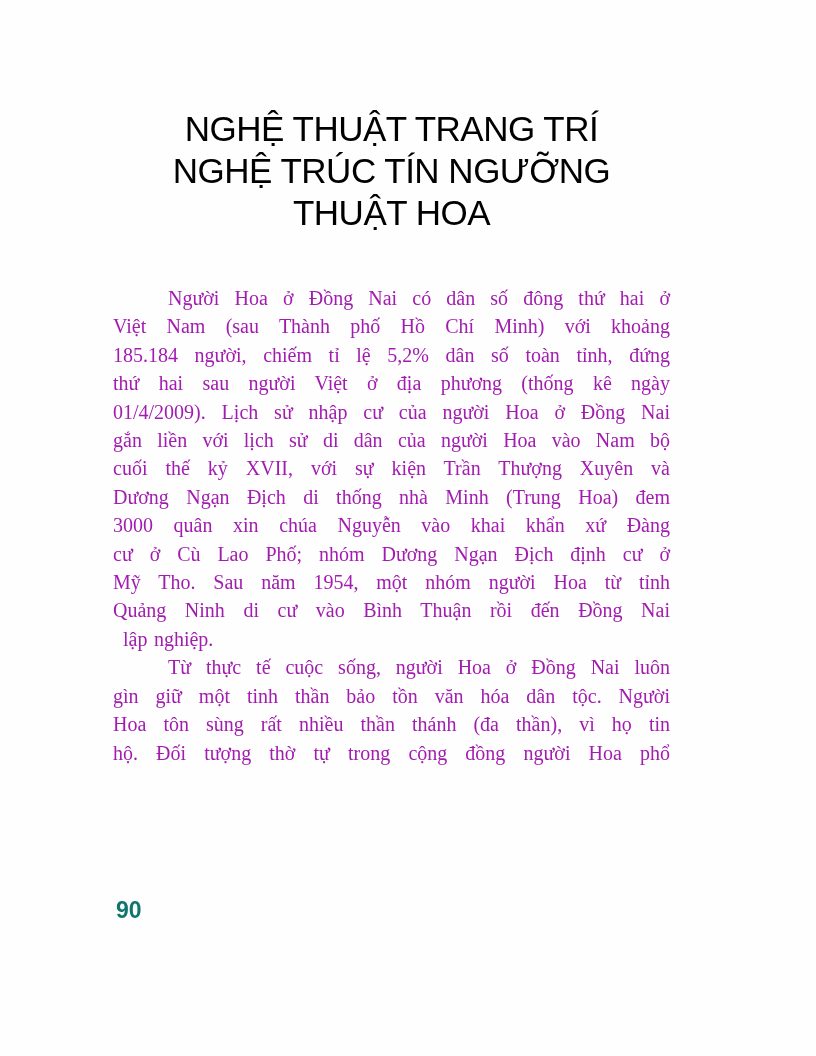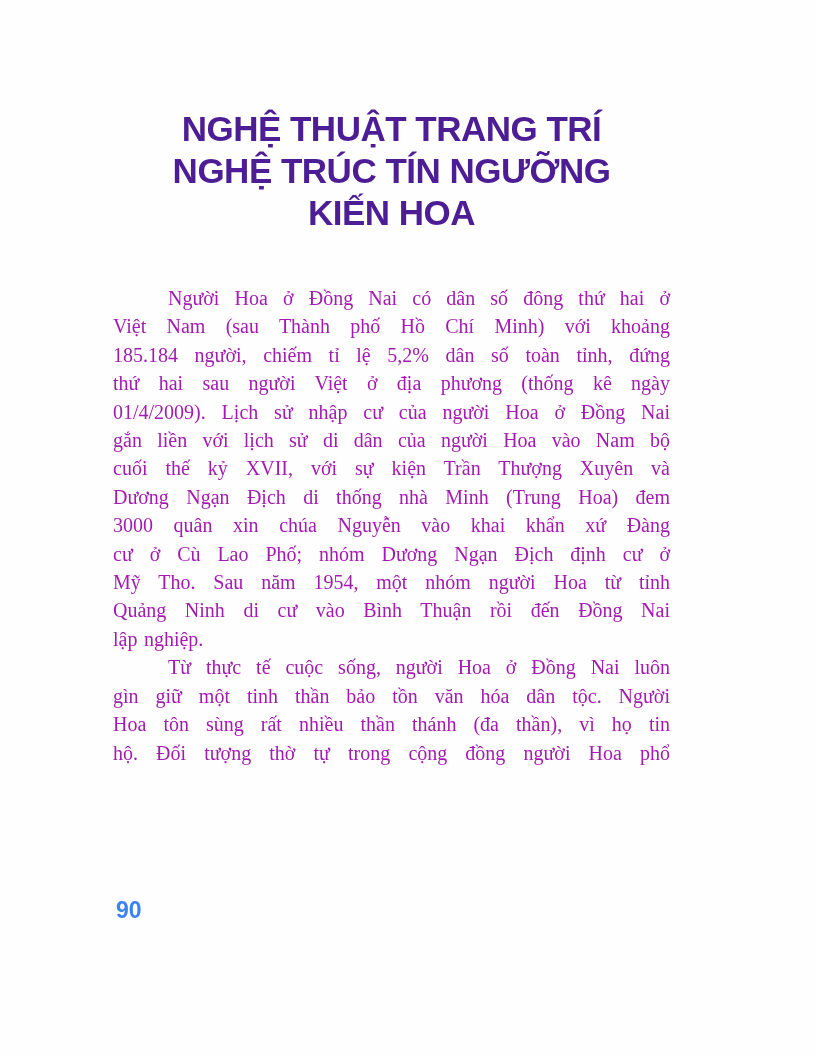--- a/index.html
+++ b/index.html
@@ -17,25 +17,25 @@
   .page {
     position: absolute;
     inset: 0;
   }
   .title-block {
     position: absolute;
     left: 113px;
     top: 108px;
     width: 557px;
     font-family: "Liberation Sans", sans-serif;
-    font-weight: bold;
+    font-weight: normal;
     font-size: 35px;
     line-height: 42px;
     letter-spacing: -0.5px;
-    color: #4c1d95;
+    color: #000000;
   }
   .title-block .line {
     text-align: center !important;
     text-align-last: center !important;
   }
   .body-text {
     position: absolute;
     left: 113px;
     top: 284px;
     width: 557px;
@@ -46,40 +46,41 @@
   }
   .paragraph .line {
     text-align: justify;
     text-align-last: justify;
   }
   .paragraph .line.first {
     text-indent: 55px;
   }
   .paragraph .line.last {
     text-align-last: left;
+    margin-left: 10px;
   }
   .page-number {
     position: absolute;
     left: 116px;
     top: 897px;
     font-family: "Liberation Sans", sans-serif;
     font-weight: bold;
     font-size: 23px;
-    color: #3b82f6;
+    color: #0f766e;
   }
 </style>
 </head>
 <body style="background: rgb(254, 254, 254);">
 
 <div class="page">
 
   <div class="title-block">
       <div class="line first">NGHỆ THUẬT TRANG TRÍ</div>
       <div class="line">NGHỆ TRÚC TÍN NGƯỠNG</div>
-      <div class="line last">KIẾN HOA</div>
+      <div class="line last">THUẬT HOA</div>
     </div>
 
   <div class="body-text">
     <div class="paragraph">
         <div class="line first">Người Hoa ở Đồng Nai có dân số đông thứ hai ở</div>
         <div class="line">Việt Nam (sau Thành phố Hồ Chí Minh) với khoảng</div>
         <div class="line">185.184 người, chiếm tỉ lệ 5,2% dân số toàn tỉnh, đứng</div>
         <div class="line">thứ hai sau người Việt ở địa phương (thống kê ngày</div>
         <div class="line">01/4/2009). Lịch sử nhập cư của người Hoa ở Đồng Nai</div>
         <div class="line">gắn liền với lịch sử di dân của người Hoa vào Nam bộ</div>

